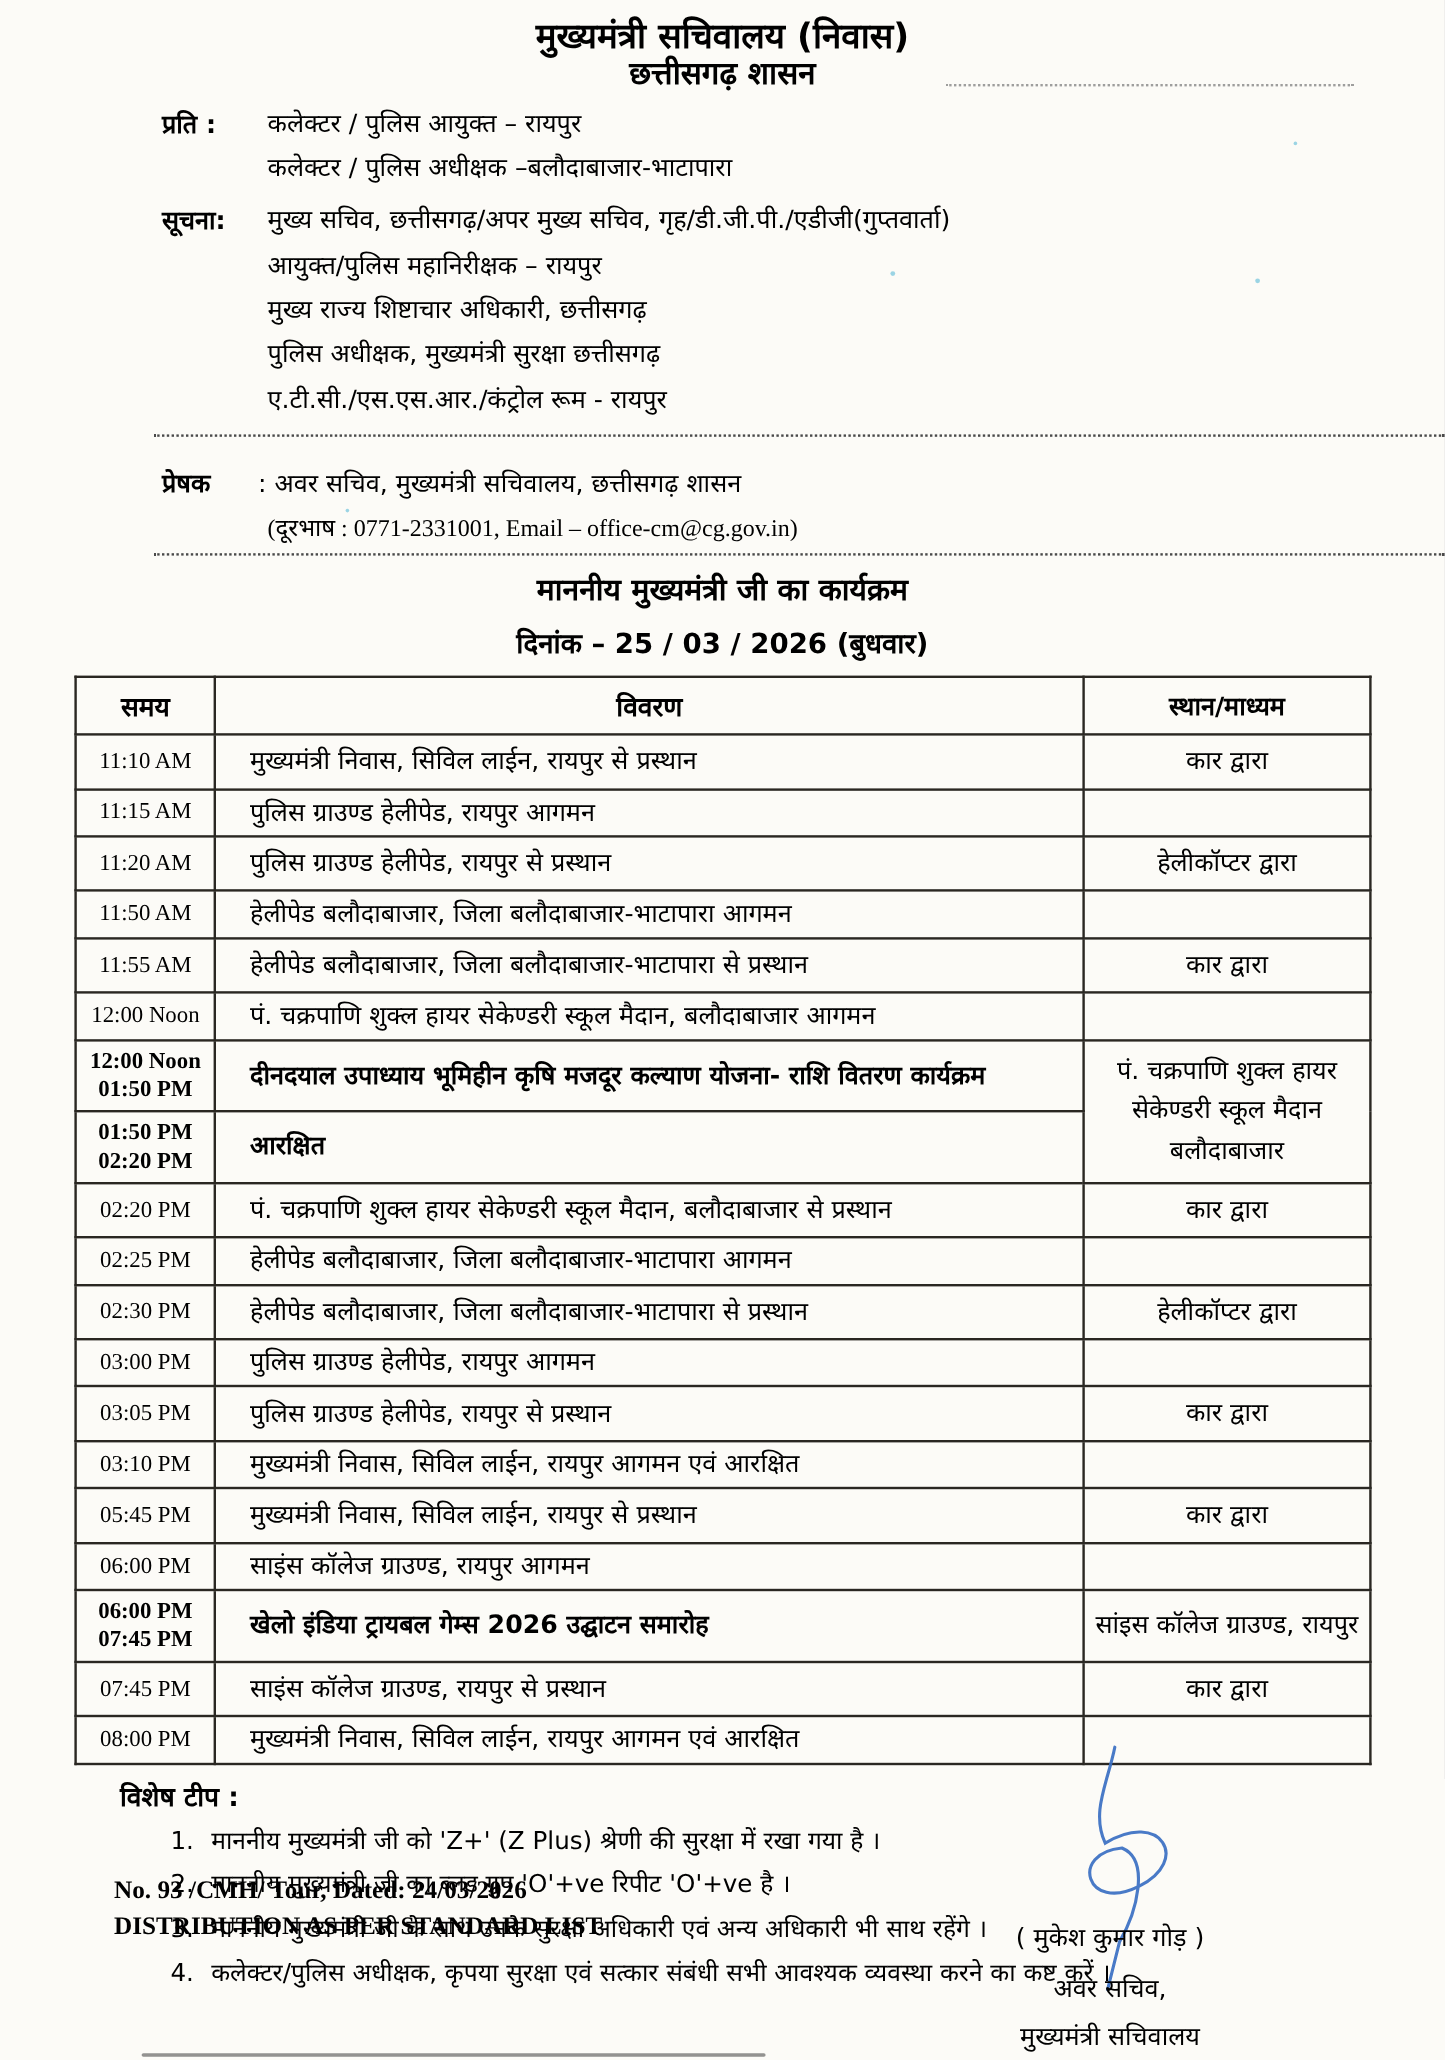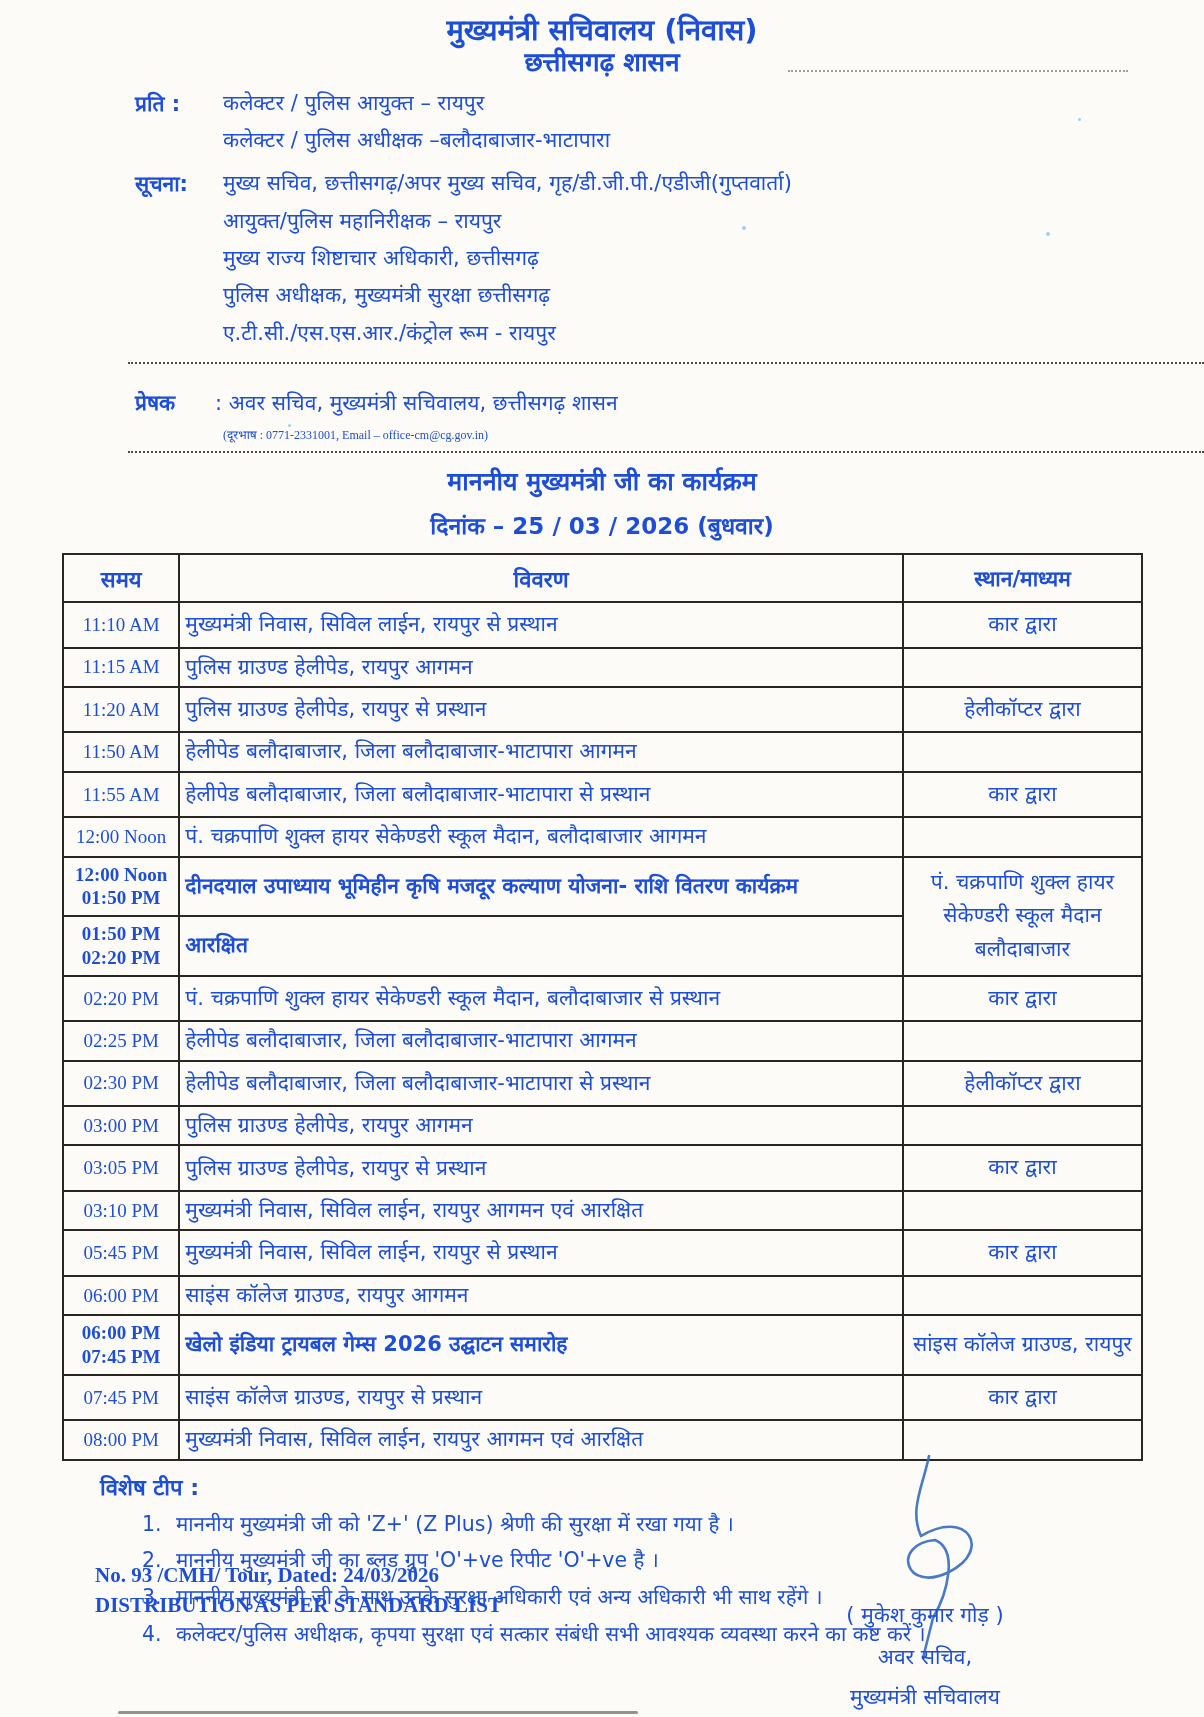--- a/index.html
+++ b/index.html
@@ -3,21 +3,21 @@
 <meta charset="utf-8">
 <title>CM Programme</title>
 <style>
   * { margin:0; padding:0; box-sizing:border-box; }
   html,body { background:#d9d9d9; }
   .page {
     position:relative;
     width:1204px; height:1717px;
     margin:0 auto;
     background:#fcfbf7;
-    color:#1d4ed8;
+    color:#000000;
     font-family:"DejaVu Sans", sans-serif;
     overflow:hidden;
   }
   .doc-header { padding-top:14px; text-align:center; }
   .doc-title-1 { font-size:29px; font-weight:bold; line-height:1.15; }
   .doc-title-2 { font-size:26px; font-weight:bold; line-height:1.2; }
 
   .address-block { margin:10px 0 0 135px; font-size:21px; }
   .addr-row { display:flex; margin-bottom:6px; }
   .addr-label { width:88px; flex:0 0 88px; font-weight:bold; font-size:21px; }
@@ -27,21 +27,21 @@
   .dotted-rule {
     margin-left:128px;
     border-bottom:2px dotted #4a4a4a;
     height:0;
   }
   .sender-row { display:flex; margin:24px 0 0 135px; font-size:21px; }
   .sender-label { width:80px; flex:0 0 80px; font-weight:bold; }
   .sender-value { flex:1; }
   .contact-line {
     margin:10px 0 8px 223px;
-    font-size:12px;
+    font-size:20px;
     font-family:"Liberation Serif", serif;
   }
 
   .program-title { text-align:center; font-size:25px; font-weight:bold; margin-top:10px; }
   .program-date  { text-align:center; font-size:23px; font-weight:bold; margin-top:12px; }
 
   table.schedule {
     border-collapse:collapse;
     table-layout:fixed;
     width:1081px;
@@ -57,21 +57,21 @@
   td.col-time {
     text-align:center;
     font-family:"Liberation Serif", serif;
     font-size:19px;
     padding:5px 2px;
     line-height:1.25;
   }
   td.col-time.bold { font-weight:bold; }
   td.col-detail {
     font-size:21px;
-    padding:5px 5px;
+    padding:5px 28px;
     line-height:1.3;
     text-align:left;
   }
   td.col-detail.bold { font-weight:bold; }
   td.col-place {
     font-size:21px;
     text-align:center;
     padding:5px 6px;
     line-height:1.6;
   }

